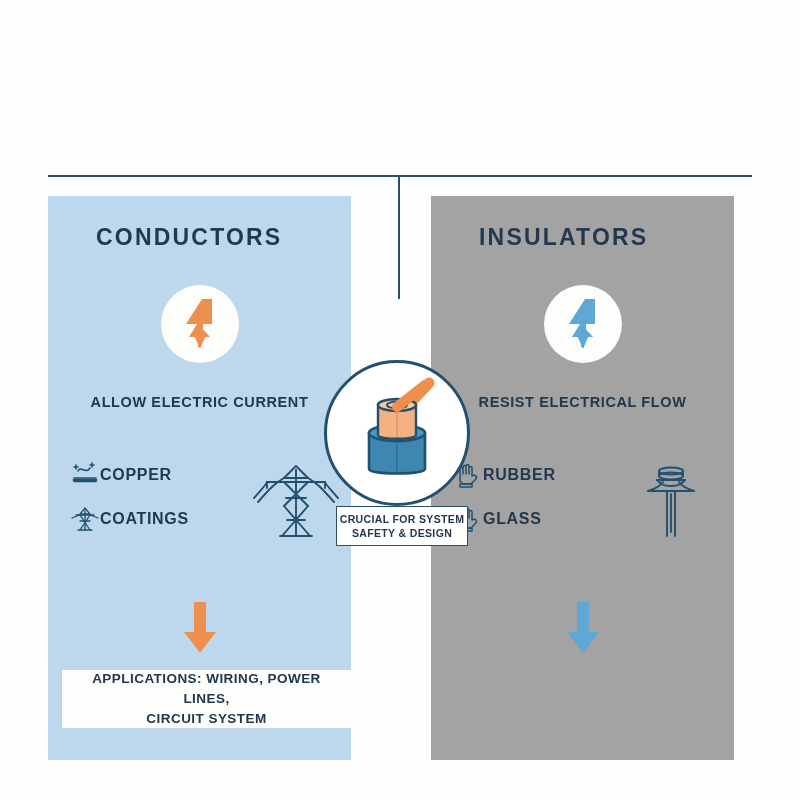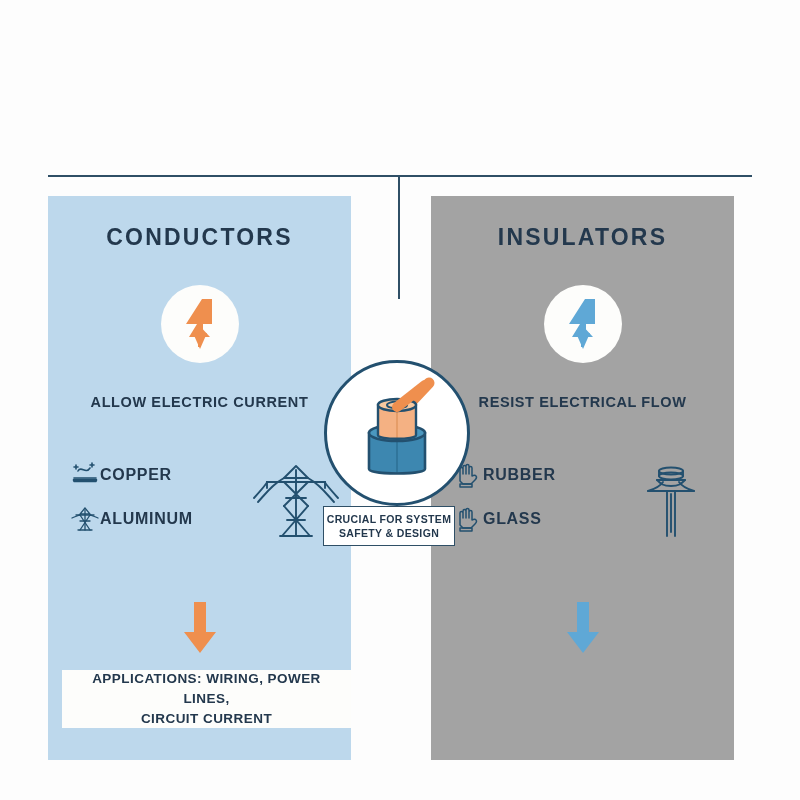--- a/index.html
+++ b/index.html
@@ -70,25 +70,25 @@
     left: 431px;
     width: 303px;
     background: #a3a3a3;
   }
 
   .panel-heading {
     position: absolute;
     top: 28px;
     left: 0;
     width: 100%;
-    text-align: center;
     color: #23384d;
     font-size: 23px;
     font-weight: bold;
     letter-spacing: 2.2px;
+    padding-left: 48px;
   }
 
   
   .bolt-badge {
     position: absolute;
     top: 89px;
     left: 50%;
     transform: translateX(-50%);
     width: 78px;
     height: 78px;
@@ -197,21 +197,21 @@
     background: #ffffff;
     border: 3px solid #23506f;
     box-sizing: border-box;
     display: flex;
     align-items: center;
     justify-content: center;
     z-index: 5;
   }
   .center-note {
     position: absolute;
-    left: 323px;
+    left: 336px;
     top: 506px;
     width: 132px;
     height: 40px;
     background: #ffffff;
     border: 1.5px solid #2f4f66;
     box-sizing: border-box;
     display: flex;
     align-items: center;
     justify-content: center;
     text-align: center;
@@ -270,21 +270,21 @@
               <path d="M5 10 L23 10"></path>
               <path d="M14 5 L14 25"></path>
               <path d="M9 10 L19 25 M19 10 L9 25"></path>
               <path d="M9 16 L19 16"></path>
               <path d="M1 13 C6 11, 8 10, 9 10"></path>
               <path d="M27 13 C22 11, 20 10, 19 10"></path>
               <path d="M7 25 L21 25"></path>
             </g>
           </svg>
         </span>
-        <span class="mat-label">ALUMINUM</span>
+        <span class="mat-label">COATINGS</span>
       </div>
     </div>
 
     <div class="big-illo">
       <svg width="86" height="86" viewBox="0 0 86 86">
         <g stroke="#23506f" stroke-width="1.9" fill="none" stroke-linecap="round" stroke-linejoin="round">
           <path d="M43 8 L31 20 L55 20 Z"></path>
           <path d="M14 24 L72 24"></path>
           <path d="M14 24 L14 30 M72 24 L72 30"></path>
           <path d="M43 12 L43 78"></path>
@@ -303,21 +303,21 @@
 
     <div class="down-arrow">
       <svg width="34" height="52" viewBox="0 0 34 52">
         <path d="M11 0 L23 0 L23 30 L33 30 L17 51 L1 30 L11 30 Z" fill="#ef8f4e"></path>
       </svg>
     </div>
 
     <div class="app-box">
       <span>
         <span>APPLICATIONS: WIRING, POWER LINES,</span><br>
-        <span>CIRCUIT CURRENT</span>
+        <span>CIRCUIT SYSTEM</span>
       </span>
     </div>
   </div>
 
   <div class="panel right">
 
     <div class="panel-heading">INSULATORS</div>
 
     <div class="bolt-badge">
       <svg width="44" height="54" viewBox="0 0 44 54">

